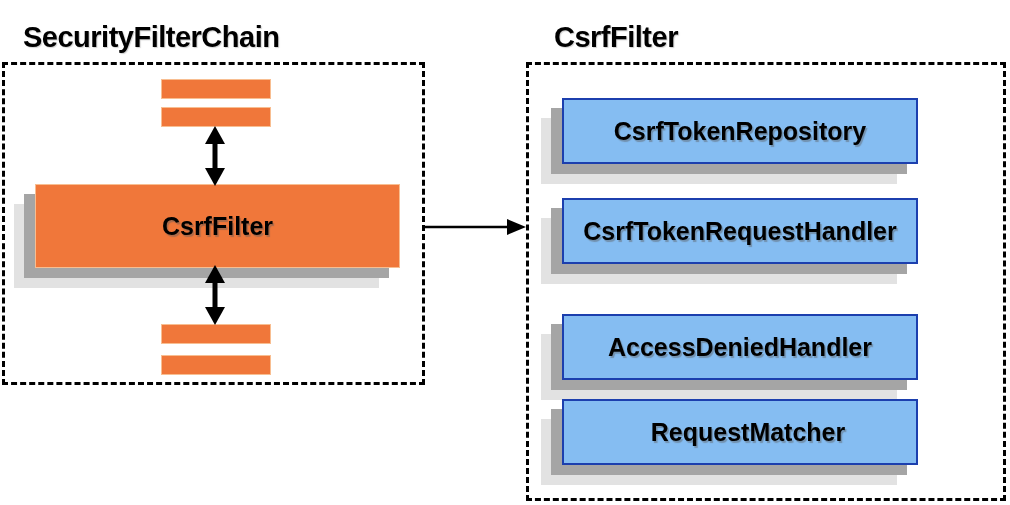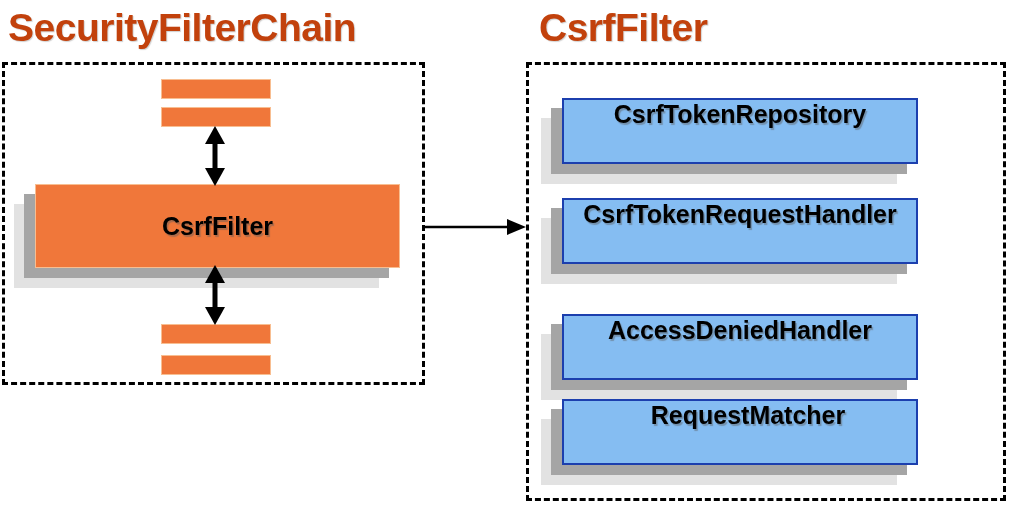--- a/index.html
+++ b/index.html
@@ -10,24 +10,24 @@
   }
   #stage {
     position: relative;
     width: 1010px;
     height: 505px;
     background: #ffffff;
     overflow: hidden;
   }
   .diagram-title {
     position: absolute;
-    margin: 0;
-    font-size: 39px;
+    margin: 15px;
+    font-size: 29px;
     font-weight: bold;
-    color: #c2410c;
+    color: #000000;
     letter-spacing: -0.5px;
     white-space: nowrap;
     text-shadow: 1px 1px 1px rgba(120,120,120,0.35);
   }
   #title-left  { left: 8px;  top: 6px; }
   #title-right { left: 539px; top: 6px; }
 
   .dashed-box {
     position: absolute;
     border: 3px dashed #000000;
@@ -75,21 +75,21 @@
   .blue-node {
     position: absolute;
     left: 33px;
     width: 356px;
     height: 66px;
     background: var(--blue-fill);
     border: 2px solid var(--blue-border);
     box-sizing: border-box;
     box-shadow: -11px 10px 0 var(--shadow-dark), -21px 20px 0 var(--shadow-light);
     display: flex;
-    align-items: flex-start;
+    align-items: center;
     justify-content: center;
   }
   #blue-node-0 { top: 33px; }
   #blue-node-1 { top: 133px; }
   #blue-node-2 { top: 233px; margin-top: 16px; }
   #blue-node-3 { top: 334px; padding-left: 16px; }
 
   #arrow-layer {
     position: absolute;
     left: 0; top: 0;

